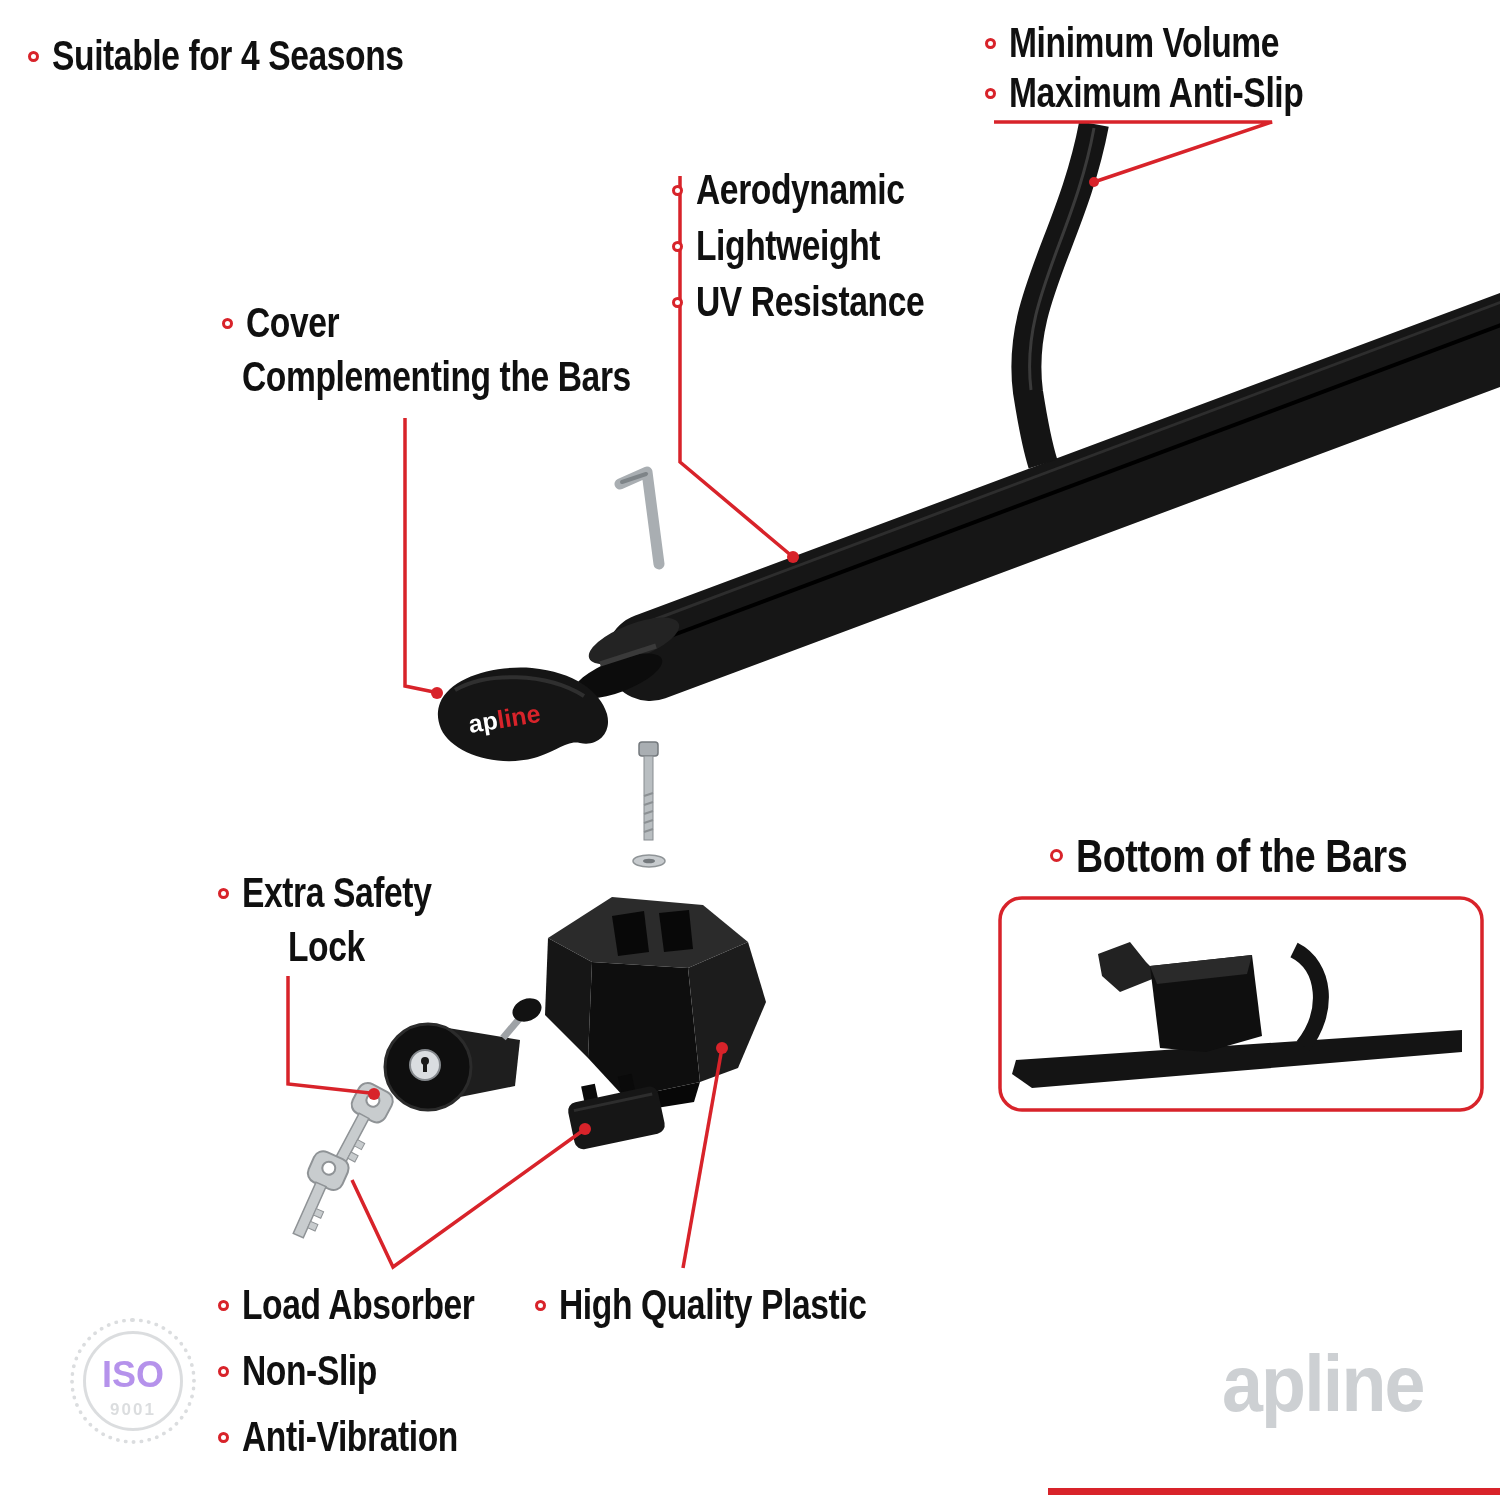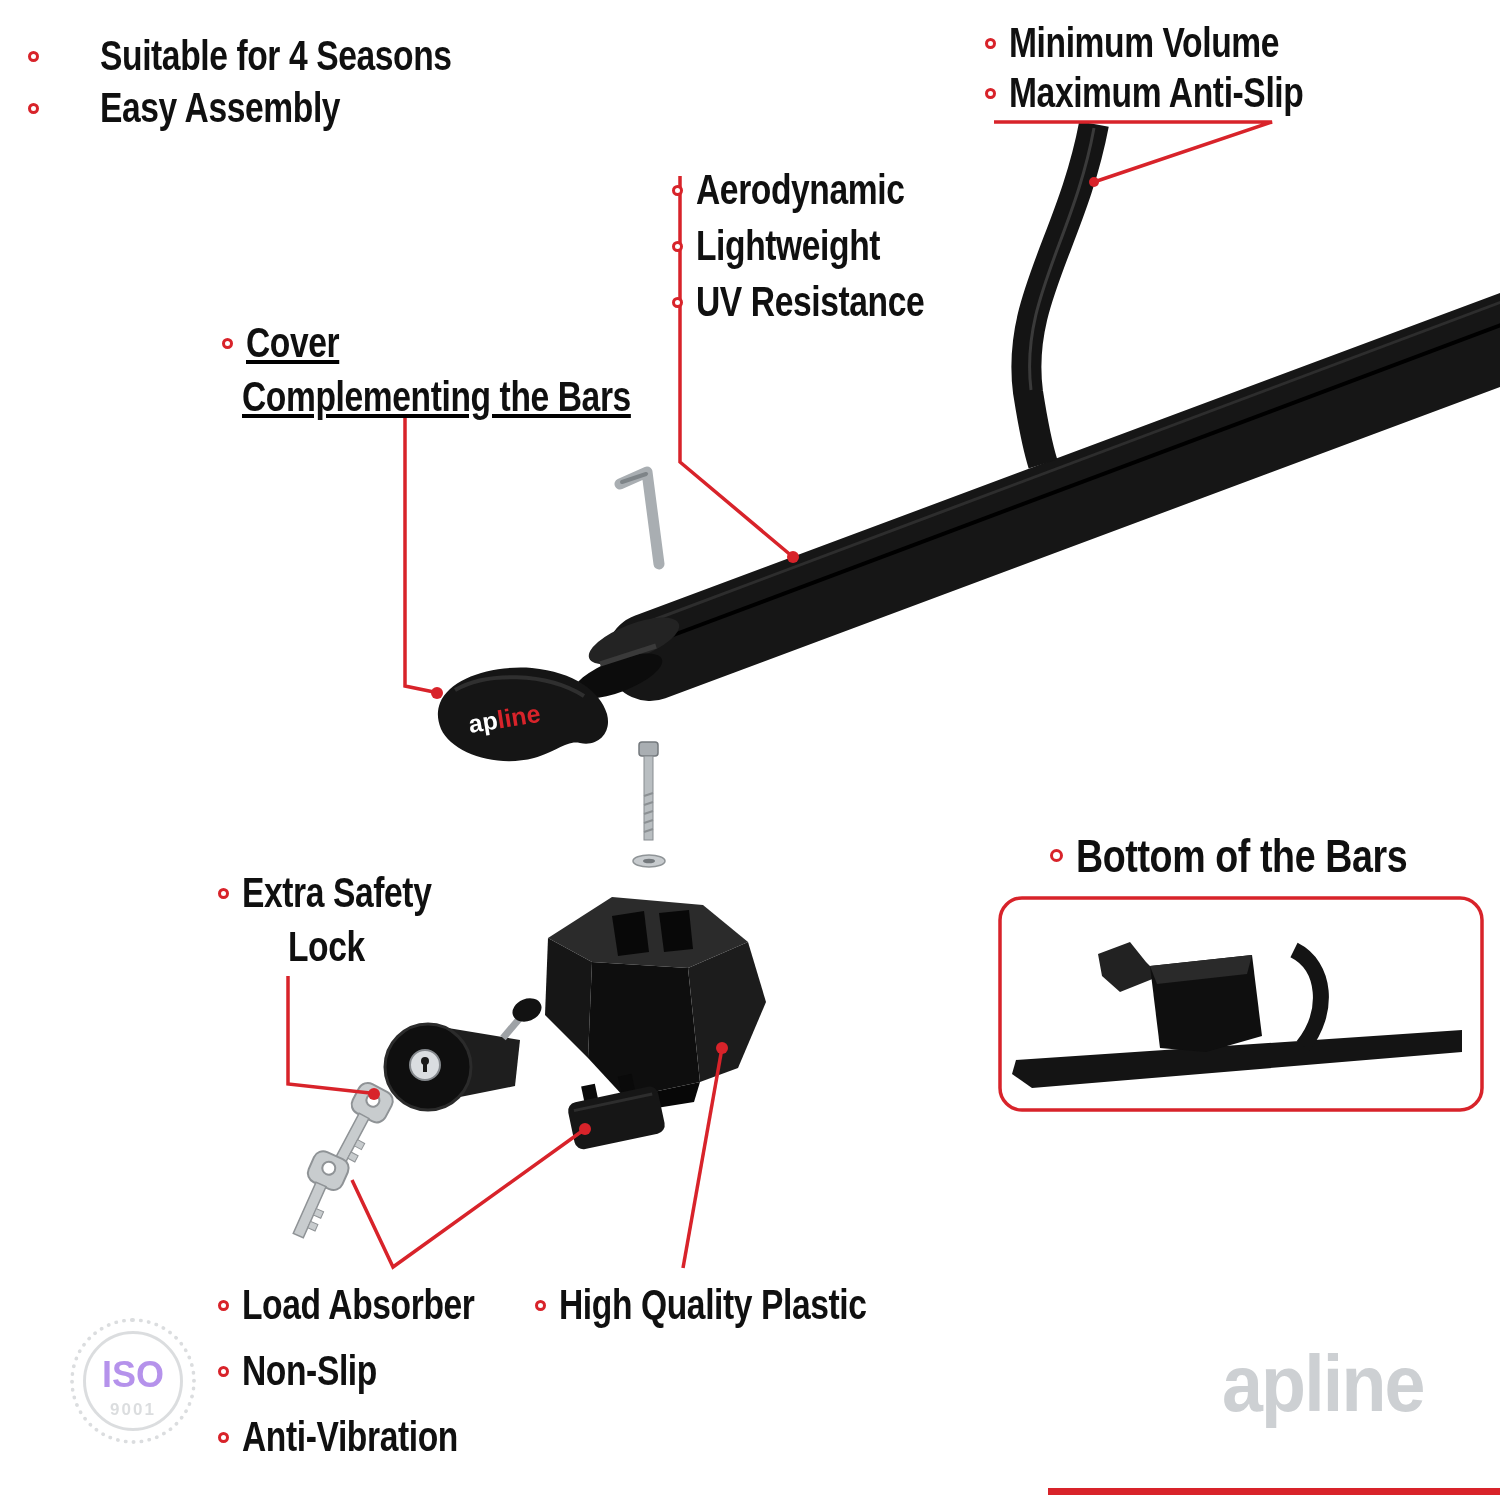--- a/index.html
+++ b/index.html
@@ -9,21 +9,21 @@
         font-family:"Liberation Sans", sans-serif; }
   svg.scene{ position:absolute; left:0; top:0; }
 
   .list{ position:absolute; }
   .li{ display:flex; align-items:center; }
   .dot{ width:11px; height:11px; border:3px solid var(--red); border-radius:50%;
         background:#ffffff; flex:0 0 auto; margin-right:13px; }
   .t{ font-weight:700; font-size:42px; color:var(--ink); letter-spacing:-0.5px;
       white-space:nowrap; transform:scaleX(0.8); transform-origin:left center; }
 
-  #tl .li{ height:52px;gap:48px; }
+  #tl .li{ height:52px; }
   #tr .li{ height:50px; }
   #features .li{ height:56px; }
   #cover-label .li{ height:54px; }
   #lock-label .li{ height:54px; }
   #pad-list .li, #mat-list .li{ height:66px; }
   #bottom-title .li{ height:54px; }
   #bottom-title .t{ font-size:47px; }
   #bottom-title .dot{ width:13px; height:13px; }
   .indent{ padding-left:20px; }
   .indent2{ padding-left:70px; }
@@ -160,24 +160,20 @@
   </g>
 
   <rect x="1048" y="1488" width="452" height="7" fill="#d8232a"></rect>
 </svg>
 
 <div id="tl" class="list" style="left:28px; top:30px;">
   <div class="li">
     <span class="dot"></span>
     <span class="t">Suitable for 4 Seasons</span>
   </div>
-  <div class="li">
-    <span class="dot"></span>
-    <span class="t">Easy Assembly</span>
-  </div>
 </div>
 
 <div id="tr" class="list" style="left:985px; top:18px;">
   <div class="li">
     <span class="dot"></span>
     <span class="t">Minimum Volume</span>
   </div>
   <div class="li">
     <span class="dot"></span>
     <span class="t">Maximum Anti-Slip</span>
@@ -192,21 +188,21 @@
   <div class="li">
     <span class="dot"></span>
     <span class="t">Lightweight</span>
   </div>
   <div class="li">
     <span class="dot"></span>
     <span class="t">UV Resistance</span>
   </div>
 </div>
 
-<div id="cover-label" class="list" style="left:222px; top:316px;text-decoration:underline;">
+<div id="cover-label" class="list" style="left:222px; top:296px;">
   <div class="li">
     <span class="dot"></span>
     <span class="t">Cover</span>
   </div>
   <div class="li indent">
     <span class="t">Complementing the Bars</span>
   </div>
 </div>
 
 <div id="lock-label" class="list" style="left:218px; top:866px;">

